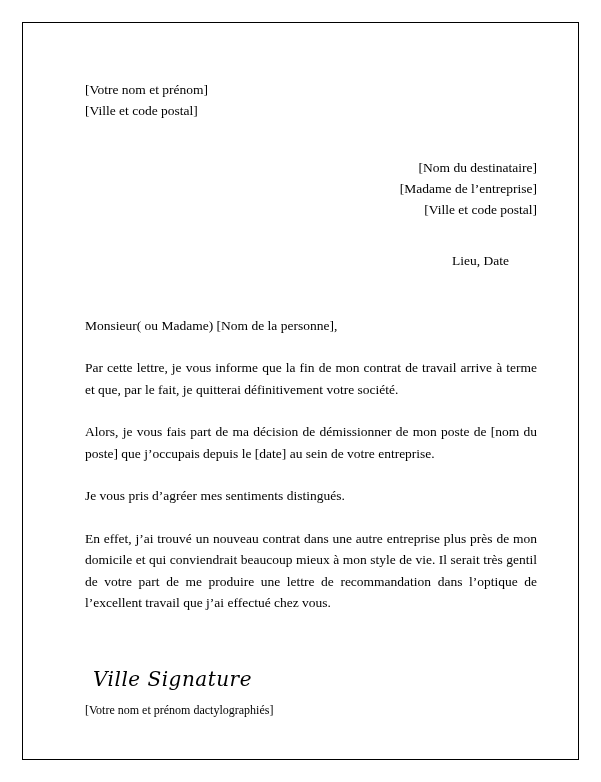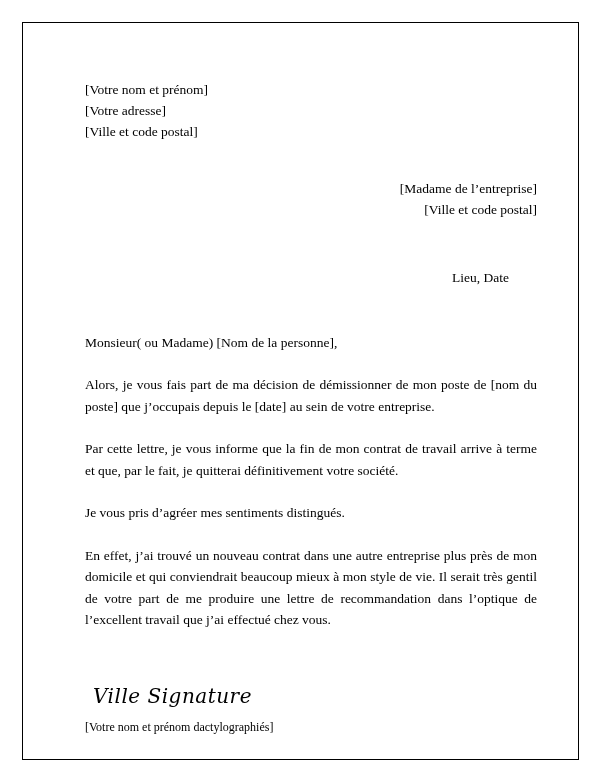--- a/index.html
+++ b/index.html
@@ -42,21 +42,21 @@
   }
   .sender {
     margin-top: 28px;
     text-align: left;
   }
   .recipient {
     margin-top: 36px;
     text-align: right;
   }
   .placedate {
-    margin-top: 47px;
+    margin-top: 30px;
     text-align: right;
     padding-right: 28px;
   }
   .salutation {
     margin-top: 44px;
     text-align: left;
   }
   .para {
     margin-top: 21px;
     text-align: justify;
@@ -90,35 +90,35 @@
 </style>
 </head>
 <body>
 
 <div class="page">
   <div class="sheet">
     <div class="inner">
 
       <div class="block sender">
         <span class="line">[Votre nom et prénom]</span>
-        <span class="line">[Votre adresse]</span>
         <span class="line">[Ville et code postal]</span>
       </div>
 
       <div class="block recipient">
+        <span class="line">[Nom du destinataire]</span>
         <span class="line">[Madame de l’entreprise]</span>
         <span class="line">[Ville et code postal]</span>
       </div>
 
       <div class="block placedate">Lieu, Date</div>
 
       <div class="block salutation">Monsieur( ou Madame) [Nom de la personne],</div>
 
+      <p class="para">Par cette lettre, je vous informe que la fin de mon contrat de travail arrive à terme et que, par le fait, je quitterai définitivement votre société.</p>
       <p class="para">Alors, je vous fais part de ma décision de démissionner de mon poste de [nom du poste] que j’occupais depuis le [date] au sein de votre entreprise.</p>
-      <p class="para">Par cette lettre, je vous informe que la fin de mon contrat de travail arrive à terme et que, par le fait, je quitterai définitivement votre société.</p>
       <p class="para last">Je vous pris d’agréer mes sentiments distingués.</p>
       <p class="para">En effet, j’ai trouvé un nouveau contrat dans une autre entreprise plus près de mon domicile et qui conviendrait beaucoup mieux à mon style de vie. Il serait très gentil de votre part de me produire une lettre de recommandation dans l’optique de l’excellent travail que j’ai effectué chez vous.</p>
 
       <div class="sig-area">
         <div class="signature">Ville Signature</div>
         <div class="typed-name">[Votre nom et prénom dactylographiés]</div>
       </div>
 
     </div>
   </div>

